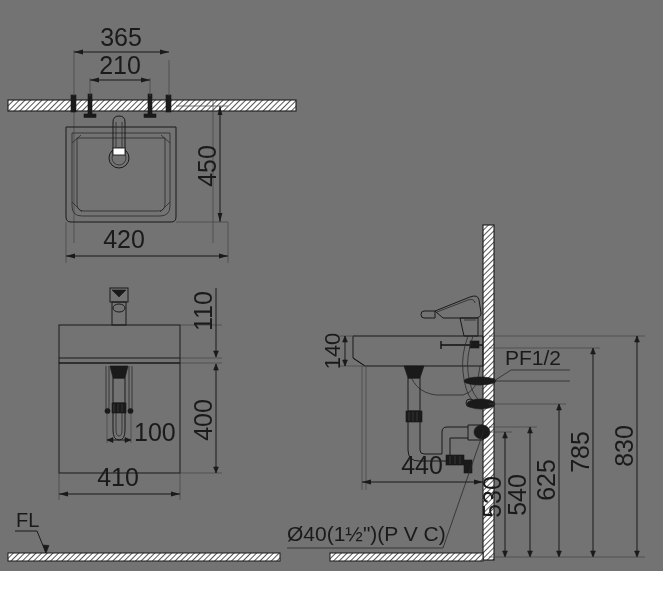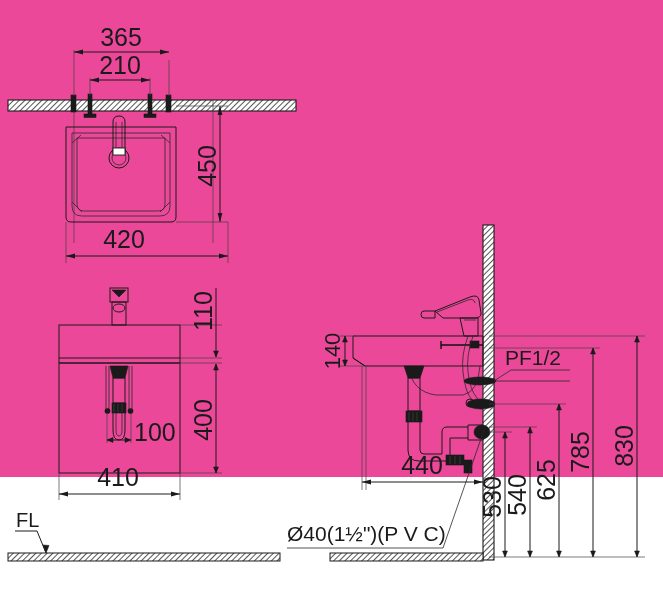--- a/index.html
+++ b/index.html
@@ -9,22 +9,22 @@
   }
   body {
     width: 663px;
     height: 589px;
     font-family: "Liberation Sans", sans-serif;
     overflow: hidden;
   }
   #drawing-root {
     position: relative;
     width: 663px;
-    height: 477px;
-    background: #ec4899;
+    height: 571px;
+    background: #737373;
   }
   svg.cad {
     position: absolute;
     top: 0;
     left: 0;
     width: 663px;
     height: 589px;
     display: block;
   }
   text {

